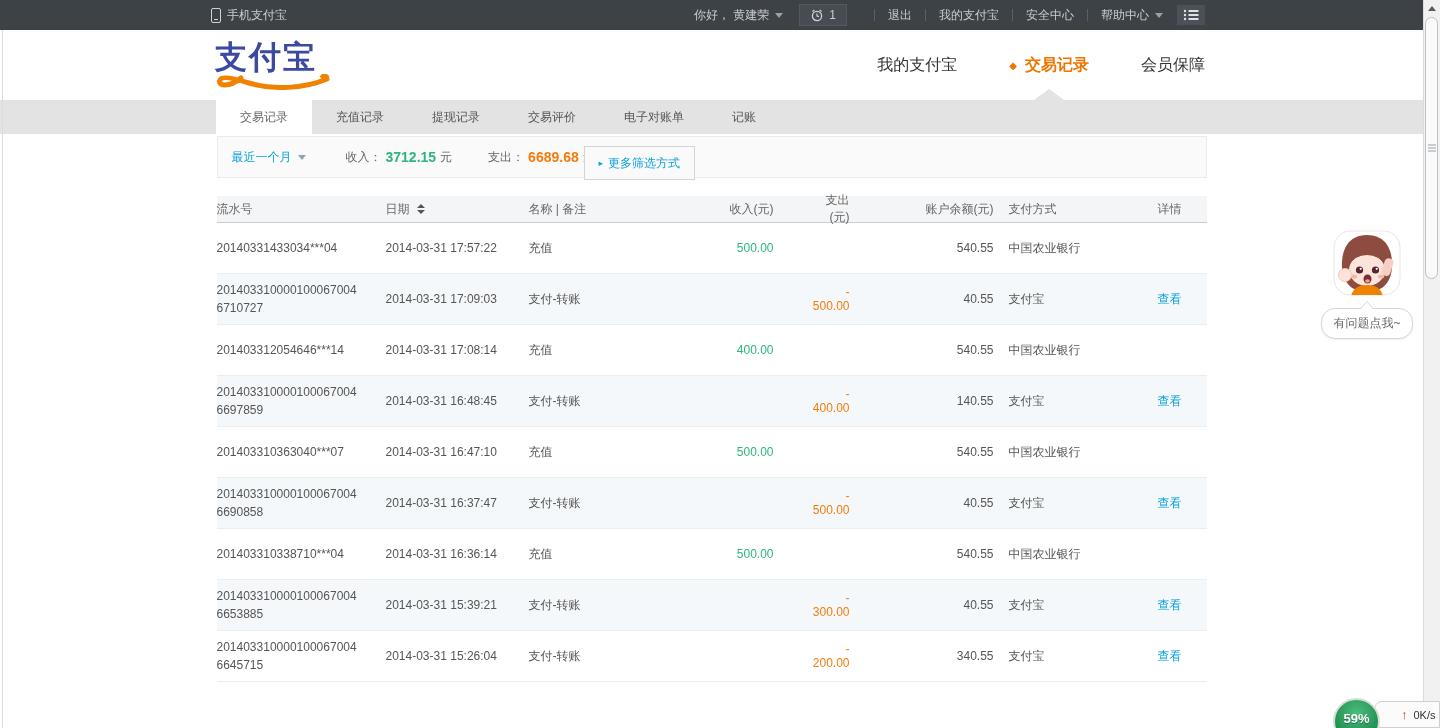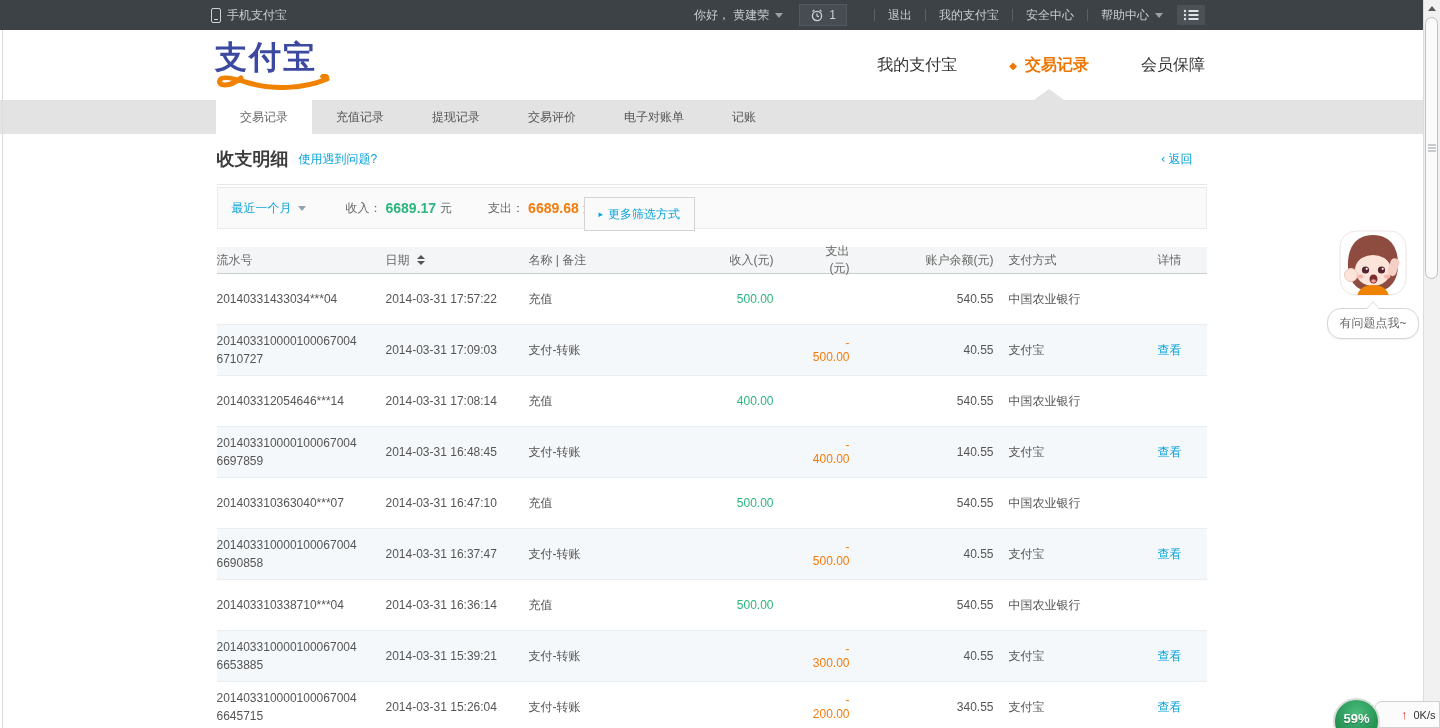--- a/index.html
+++ b/index.html
@@ -84,21 +84,21 @@
   .c-detail { width:51px;  padding-left:2px; }
   .val-green { color:#2cb57e; }
   .val-orange{ color:#f57b0a; }
   .view-link { color:#09a2dc; cursor:pointer; }
   .sort-icon { display:inline-flex; flex-direction:column; margin-left:4px; vertical-align:middle; gap:2px; }
   .sort-icon i { width:0; height:0; border-left:4px solid transparent; border-right:4px solid transparent; }
   .sort-up   { border-bottom:4px solid #555; }
   .sort-down { border-top:4px solid #555; }
 
   
-  .assistant { position:fixed; right:17px; top:230px; width:100px; z-index:40; text-align:center; }
+  .assistant { position:fixed; right:23px; top:230px; width:100px; z-index:40; text-align:center; }
   .avatar { width:68px; height:66px; margin:0 auto; cursor:pointer; }
   .bubble { margin-top:12px; position:relative; display:inline-block; background:#fff;
             border:1px solid #d5d5d5; border-radius:14px; padding:6px 11px; font-size:12px;
             color:#666; white-space:nowrap; box-shadow:0 1px 2px rgba(0,0,0,.06); cursor:pointer; }
   .bubble::before { content:""; position:absolute; top:-7px; left:50%; margin-left:-6px;
             border-left:6px solid transparent; border-right:6px solid transparent;
             border-bottom:7px solid #fff; }
   .bubble::after { content:""; position:absolute; top:-8px; left:50%; margin-left:-6px;
             border-left:6px solid transparent; border-right:6px solid transparent;
             border-bottom:7px solid #d5d5d5; z-index:-1; }
@@ -209,35 +209,28 @@
         <span class="subtab active">交易记录</span>
         <span class="subtab">充值记录</span>
         <span class="subtab">提现记录</span>
         <span class="subtab">交易评价</span>
         <span class="subtab">电子对账单</span>
         <span class="subtab">记账</span>
       </div>
   </div>
 
   <div class="content">
-    <div class="title-row">
-      <span class="page-title">收支明细</span>
-      <span class="help-link">使用遇到问题?</span>
-      <span class="back-link">
-        <span class="angle">‹</span><span>返回</span>
-      </span>
-    </div>
 
     <div class="filter-bar">
       <span class="range-sel">
         <span>最近一个月</span>
           <i class="caret"></i>
       </span>
       <span class="f-label">收入：</span>
-      <span class="f-val green">6689.17</span>
+      <span class="f-val green">3712.15</span>
       <span class="f-unit">元</span>
       <span class="f-label second">支出：</span>
       <span class="f-val orange">6689.68</span>
       <span class="f-unit">元</span>
       <span class="more-tab">
         <span class="tri">▸</span>
         <span>更多筛选方式</span>
       </span>
     </div>
 

